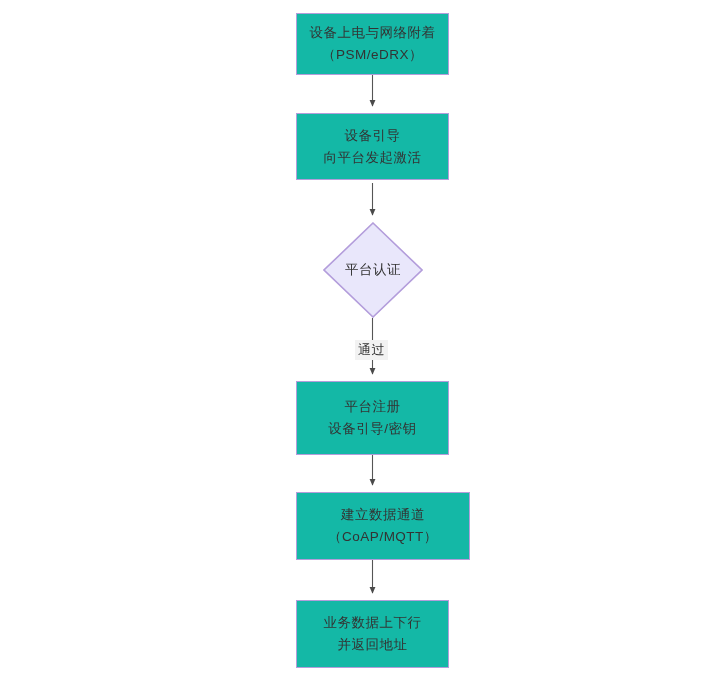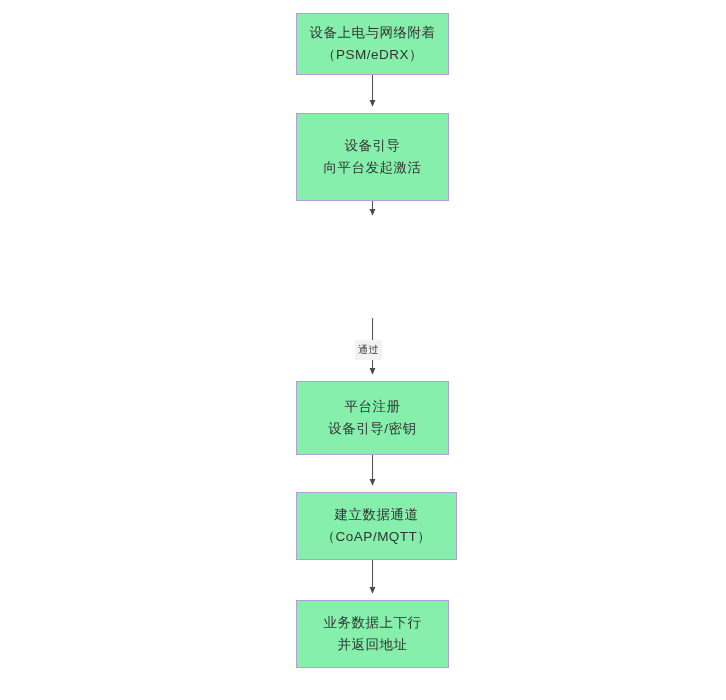--- a/index.html
+++ b/index.html
@@ -38,21 +38,21 @@
   .node {
     position: absolute;
     z-index: 2;
     box-sizing: border-box;
     display: flex;
     align-items: center;
     justify-content: center;
   }
 
   .node-process {
-    background: #86efac;
+    background: #14b8a6;
     border: 1.6px solid #b39ddb;
   }
 
   .node-label {
     text-align: center;
     color: #333333;
     font-size: 13.5px;
     line-height: 22px;
     letter-spacing: 0.5px;
     white-space: pre-line;
@@ -78,21 +78,21 @@
     position: relative;
     z-index: 3;
   }
 
   
   .edge-label {
     position: absolute;
     z-index: 3;
     background: #f2f2f2;
     color: #333333;
-    font-size: 10px;
+    font-size: 13px;
     line-height: 18px;
     padding: 1px 3px;
     letter-spacing: 0.5px;
     user-select: none;
     white-space: nowrap;
   }
 </style>
 </head>
 <body>
 
@@ -114,34 +114,40 @@
     <line x1="372.5" y1="455" x2="372.5" y2="485" stroke="#555555" stroke-width="1.1" marker-end="url(#arrowhead)"></line>
 
     <line x1="372.5" y1="560" x2="372.5" y2="593" stroke="#555555" stroke-width="1.1" marker-end="url(#arrowhead)"></line>
   </svg>
 
   <div class="node node-process" style="left:296px; top:13px; width:153px; height:62px;">
     <div class="node-label">设备上电与网络附着
 （PSM/eDRX）</div>
   </div>
 
-  <div class="node node-process" style="left:296px; top:113px; width:153px; height:88px;">
+  <div class="node node-process" style="left:296px; top:113px; width:153px; height:67px;">
     <div class="node-label">设备引导
 向平台发起激活</div>
   </div>
 
+  <div class="node-decision" style="left:323px; top:222px; width:100px; height:96px;">
+    <svg class="diamond-shape" viewBox="0 0 100 96" preserveAspectRatio="none" xmlns="http://www.w3.org/2000/svg">
+      <polygon points="50,1 99,48 50,95 1,48" fill="#e9e7fb" stroke="#b39ddb" stroke-width="1.6"></polygon>
+    </svg>
+    <div class="node-label">平台认证</div>
+  </div>
 
   <div class="edge-label" style="left:355px; top:340px;">通过</div>
 
   <div class="node node-process" style="left:296px; top:381px; width:153px; height:74px;">
     <div class="node-label">平台注册
 设备引导/密钥</div>
   </div>
 
-  <div class="node node-process" style="left:296px; top:492px; width:161px; height:68px;">
+  <div class="node node-process" style="left:296px; top:492px; width:174px; height:68px;">
     <div class="node-label">建立数据通道
 （CoAP/MQTT）</div>
   </div>
 
   <div class="node node-process" style="left:296px; top:600px; width:153px; height:68px;">
     <div class="node-label">业务数据上下行
 并返回地址</div>
   </div>
 
 </div>

